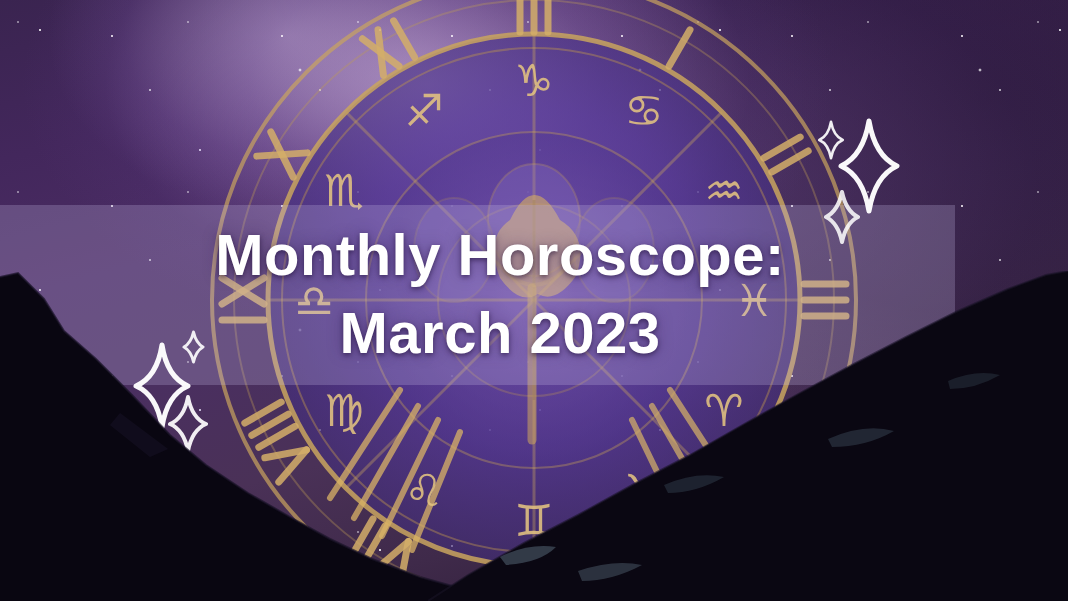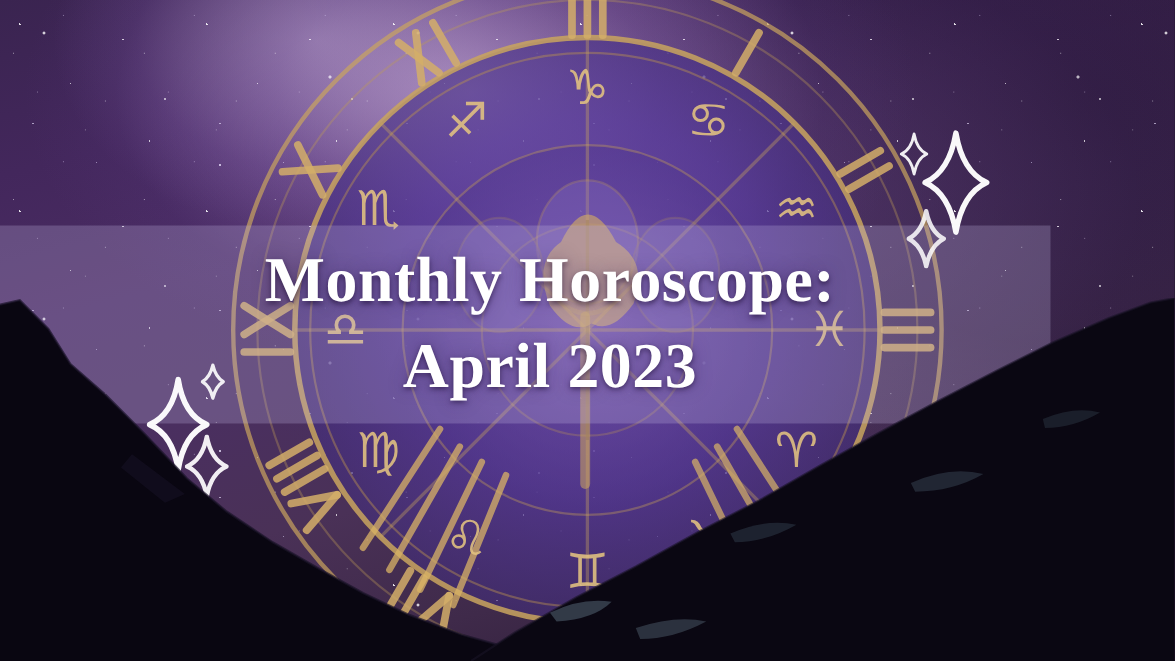--- a/index.html
+++ b/index.html
@@ -122,21 +122,21 @@
     position: absolute;
     left: 0;
     top: 216px;
     width: 1000px;
     text-align: center;
     pointer-events: none;
   }
   .title-line {
     display: block;
     color: #ffffff;
-    font-family: Liberation Serif, serif;
+    font-family: Liberation Sans, sans-serif;
     font-weight: bold;
     font-size: 58px;
     line-height: 78px;
     letter-spacing: 0.5px;
     text-shadow:
       0 2px 5px rgba(26,10,48,0.55),
       0 0 16px rgba(40,18,70,0.35);
   }
 </style>
 </head>
@@ -346,16 +346,16 @@
       <path d="M72 286 Q100 272 128 276 Q112 292 78 294 Z" fill="#6d8898" fill-opacity="0.40"></path>
       <path d="M236 214 Q268 200 296 206 Q268 222 240 222 Z" fill="#4c6474" fill-opacity="0.30"></path>
       <path d="M400 168 Q436 152 466 160 Q438 176 404 176 Z" fill="#5d7687" fill-opacity="0.28"></path>
       <path d="M150 300 Q186 288 214 294 Q184 310 154 310 Z" fill="#7b94a4" fill-opacity="0.30"></path>
       <path d="M520 110 Q548 98 572 104 Q548 118 522 118 Z" fill="#57707f" fill-opacity="0.22"></path>
     </svg>
   </div>
 
   <div class="title-block">
     <span class="title-line">Monthly Horoscope:</span>
-    <span class="title-line">April 2023</span>
+    <span class="title-line">March 2023</span>
   </div>
 
 </div>
 
 </body></html>

